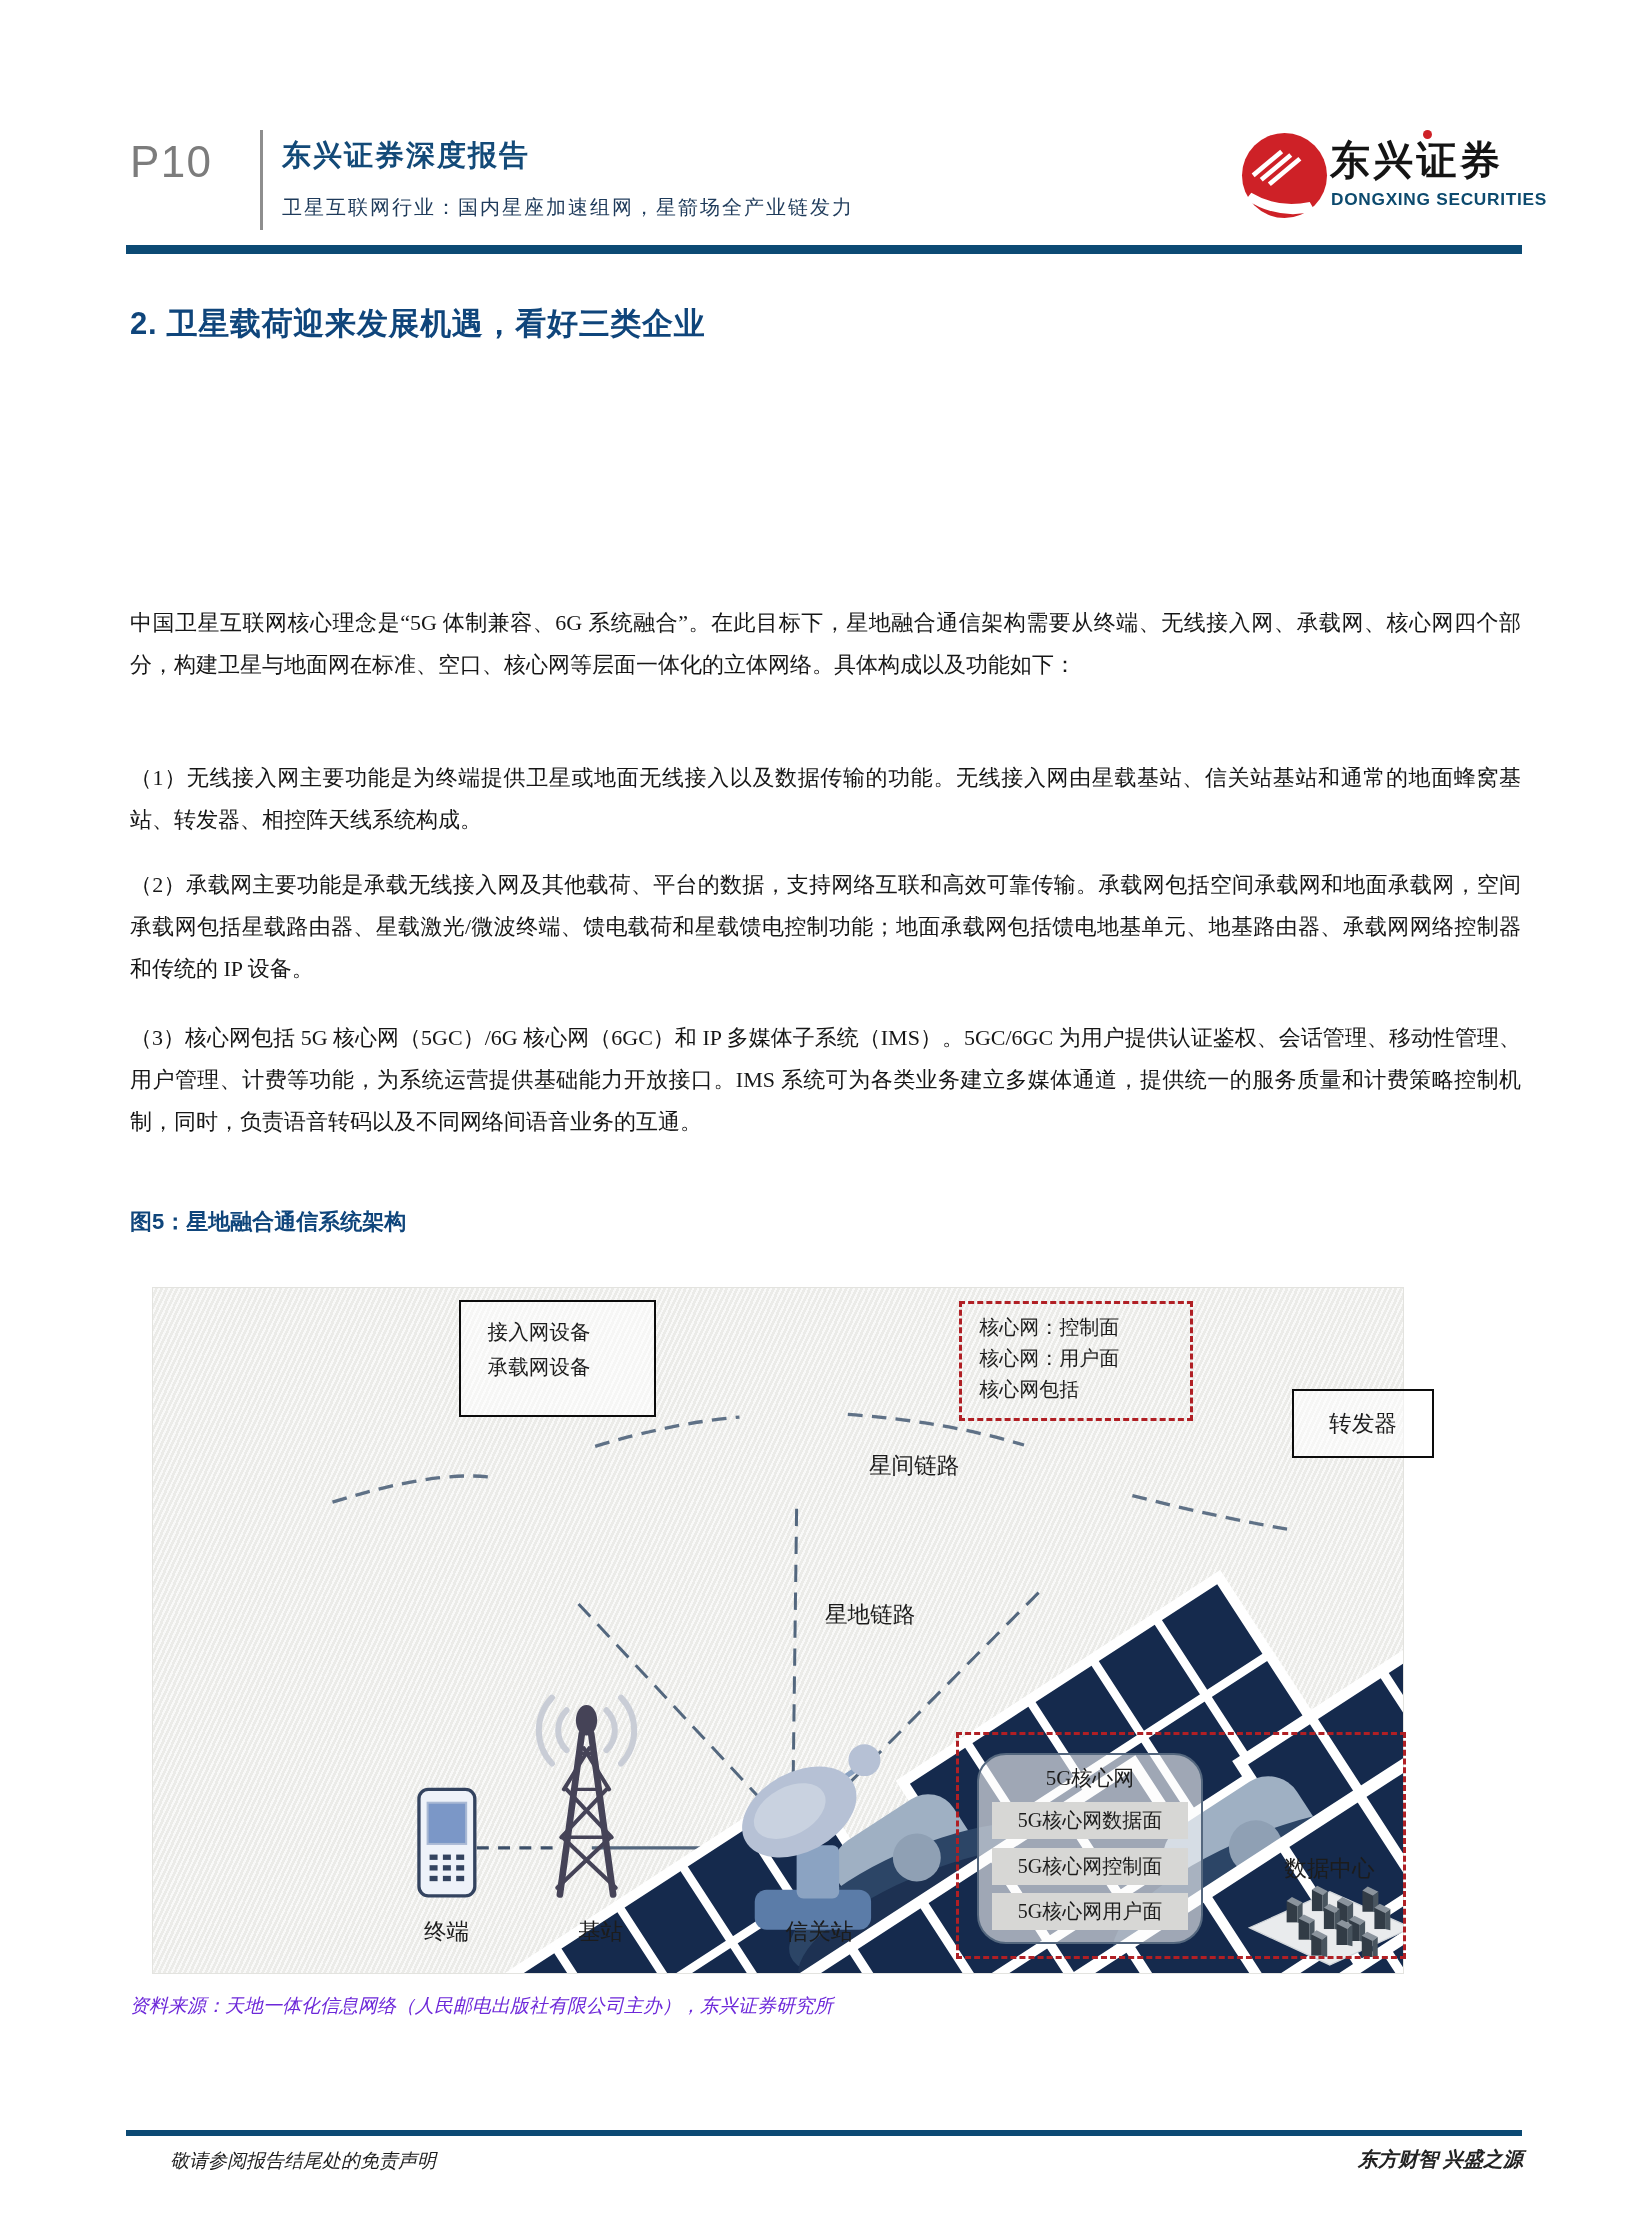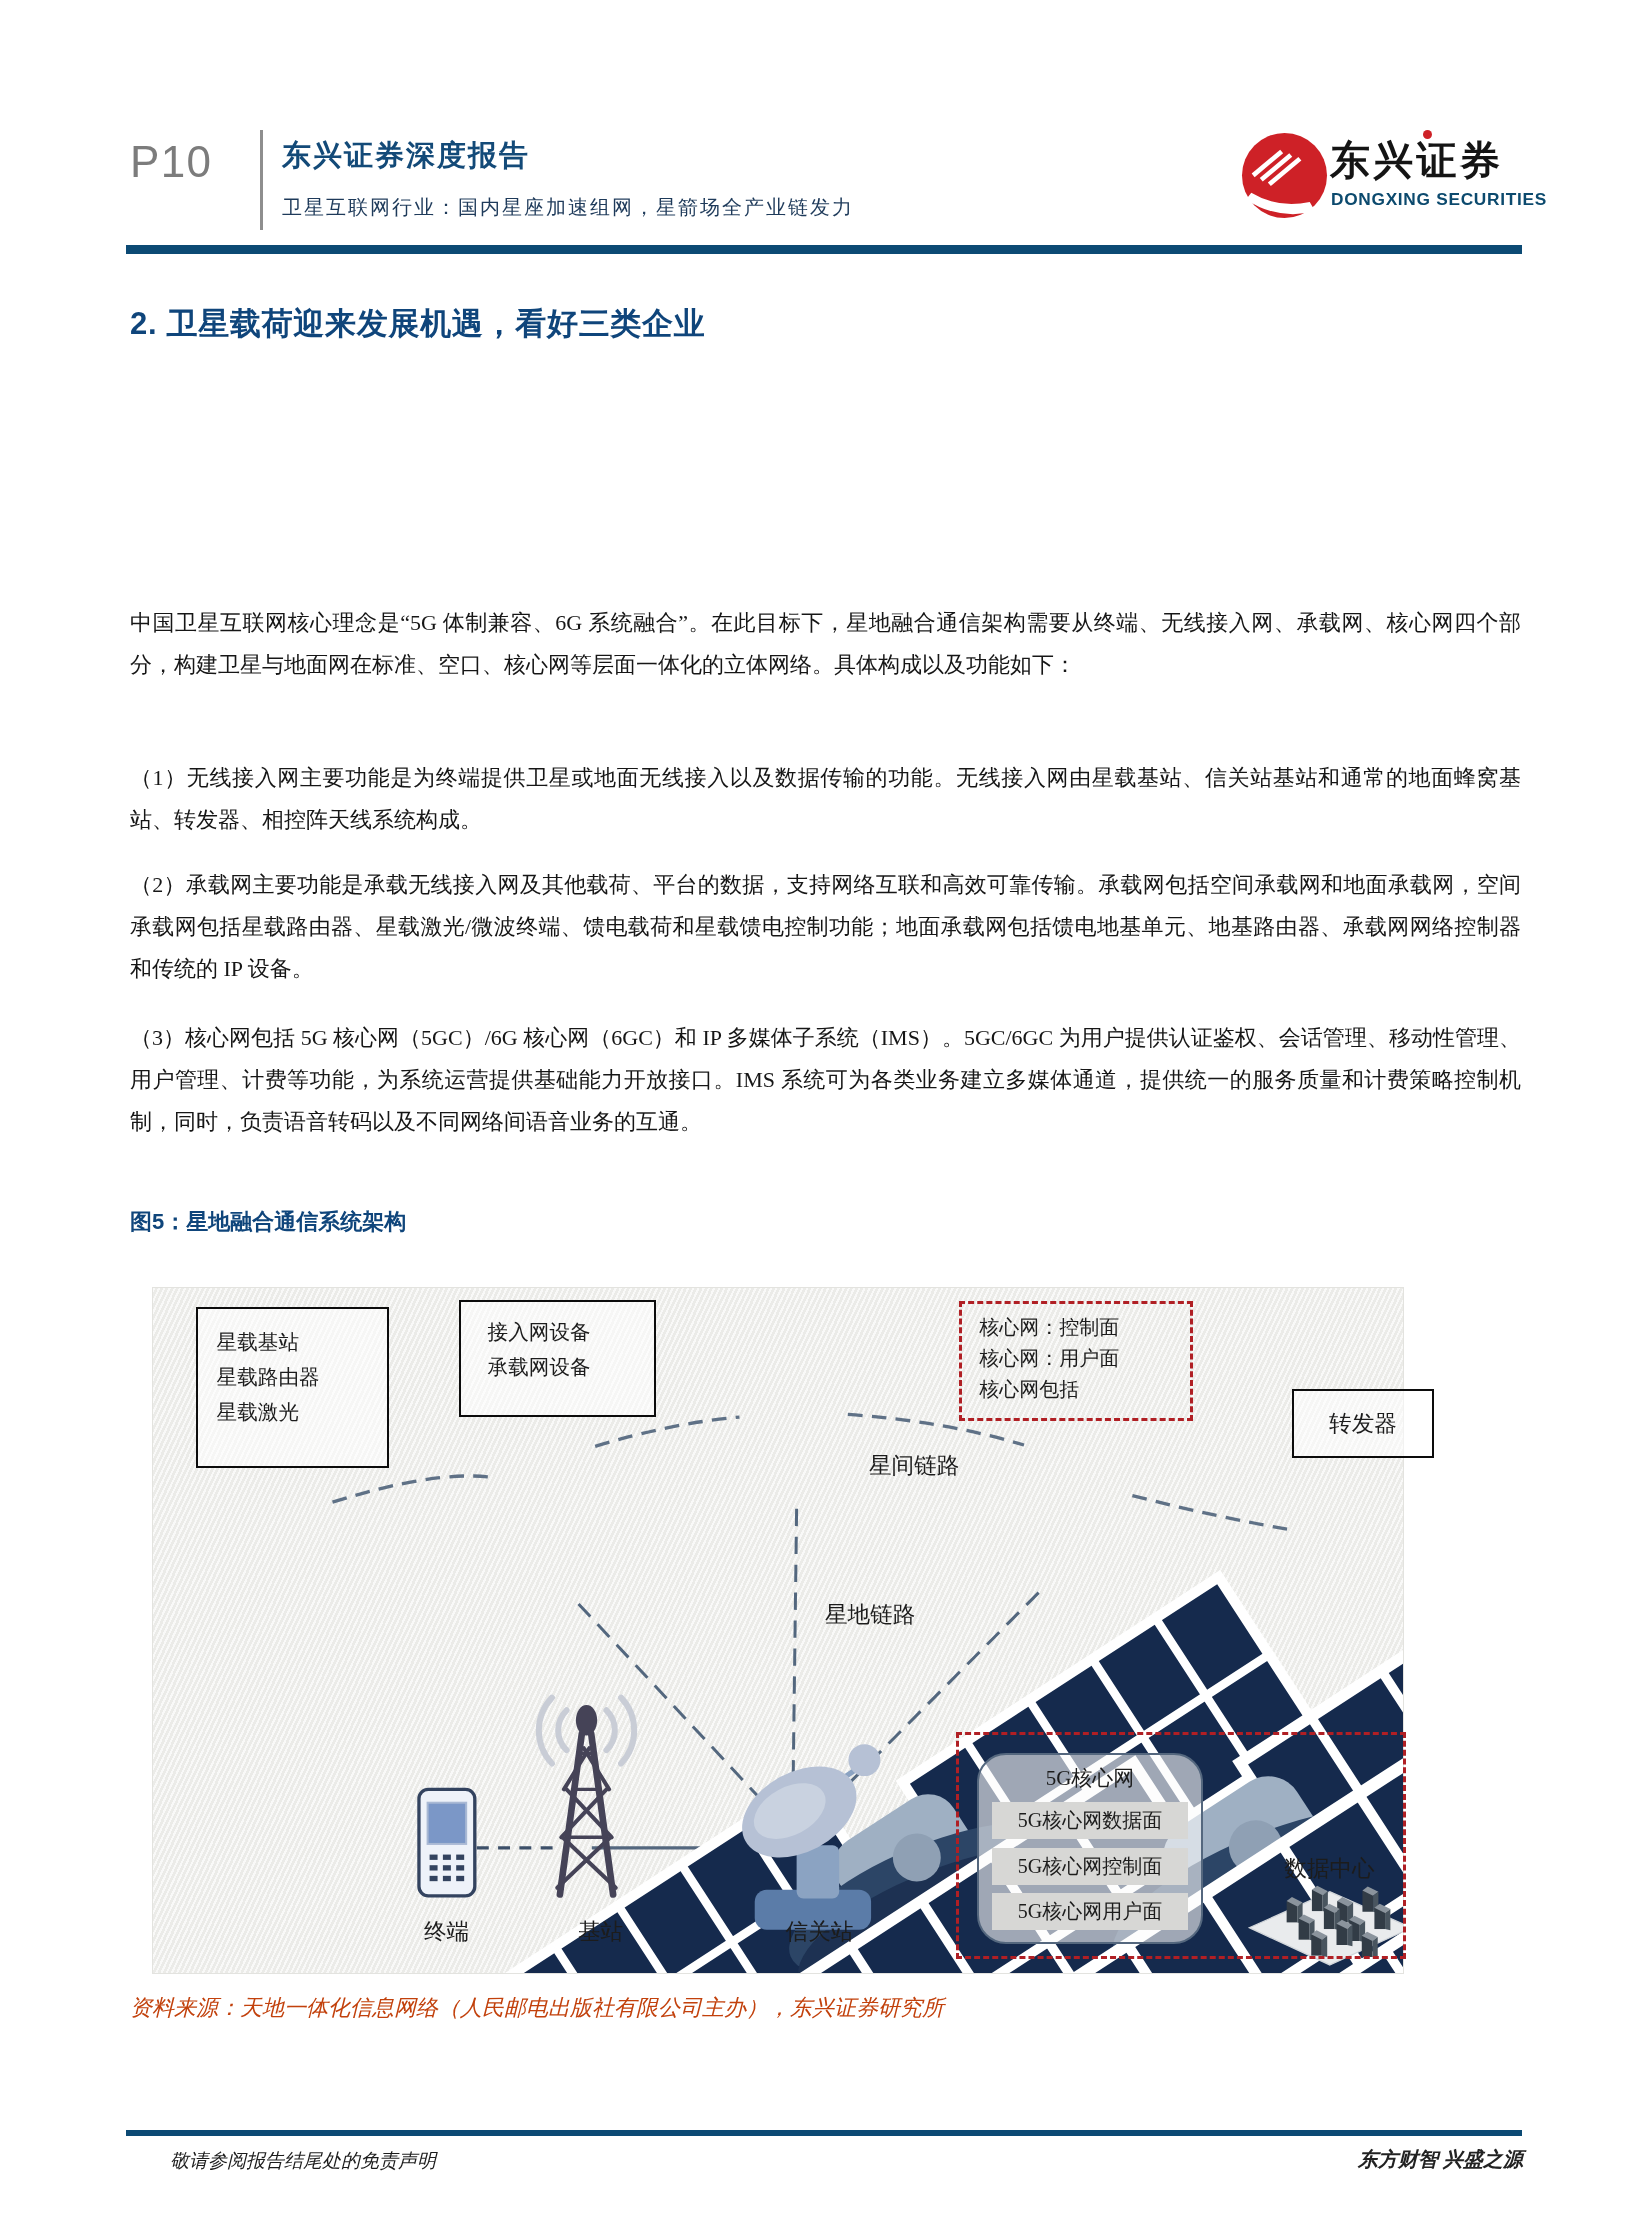--- a/index.html
+++ b/index.html
@@ -48,21 +48,21 @@
   #lbl-dc{left:1100px;top:565px;width:153px;text-align:center;}
 
   #box-red5g{position:absolute;left:803px;top:444px;width:444px;height:221px;border:3.3px dashed #b01f24;}
   #box-5gcore{position:absolute;left:824px;top:465px;width:226px;height:191px;border:2.7px solid #54677e;
               border-radius:29px;background:rgba(252,252,252,.6);padding:6.6px 13.3px;box-sizing:border-box;}
   #core5g-title{text-align:center;font-size:21px;line-height:32px;color:#1c1c1c;}
   .core5g-item{height:37px;margin-top:8.6px;background:#d7d7d5;display:flex;align-items:center;justify-content:center;
                font-size:20px;color:#1c1c1c;}
 
   
-  #source{left:130px;top:1993px;font-size:22px;font-style:italic;color:#c2410c;}
+  #source{left:130px;top:1993px;font-size:19px;font-style:italic;color:#6d28d9;}
   #ftr-bar{left:126px;top:2130px;width:1396px;height:6px;background:#0c4a74;}
   #ftr-left{left:130px;top:2148px;font-size:19px;font-style:italic;color:#1c1c1c;margin-left:40px;}
   #ftr-right{left:1124px;top:2146px;width:399px;text-align:right;font-size:20px;font-style:italic;font-weight:600;color:#222;}
 </style>
 </head>
 <body>
 
 <div id="page">
 
   <div class="abs sans" id="pageno">P10</div>
@@ -251,25 +251,20 @@
             </g>
           <g transform="translate(171,114)">
               <rect x="-8" y="-30" width="16" height="32" fill="#323c46"></rect>
               <polygon points="-8,-30 0,-36 16,-28 8,-22" fill="#8b949d"></polygon>
               <polygon points="8,-22 16,-28 16,4 8,2" fill="#49555f"></polygon>
             </g>
         </g>
       </g>
     </svg>
 
-    <div class="fbox" id="box-payload">
-      <div>星载基站</div>
-      <div>星载路由器</div>
-      <div>星载激光</div>
-    </div>
     <div class="fbox" id="box-access">
       <div>接入网设备</div>
       <div>承载网设备</div>
     </div>
     <div class="fbox" id="box-core">
       <div>核心网：控制面</div>
       <div>核心网：用户面</div>
       <div>核心网包括</div>
     </div>
     <div class="fbox" id="box-transponder">转发器</div>

